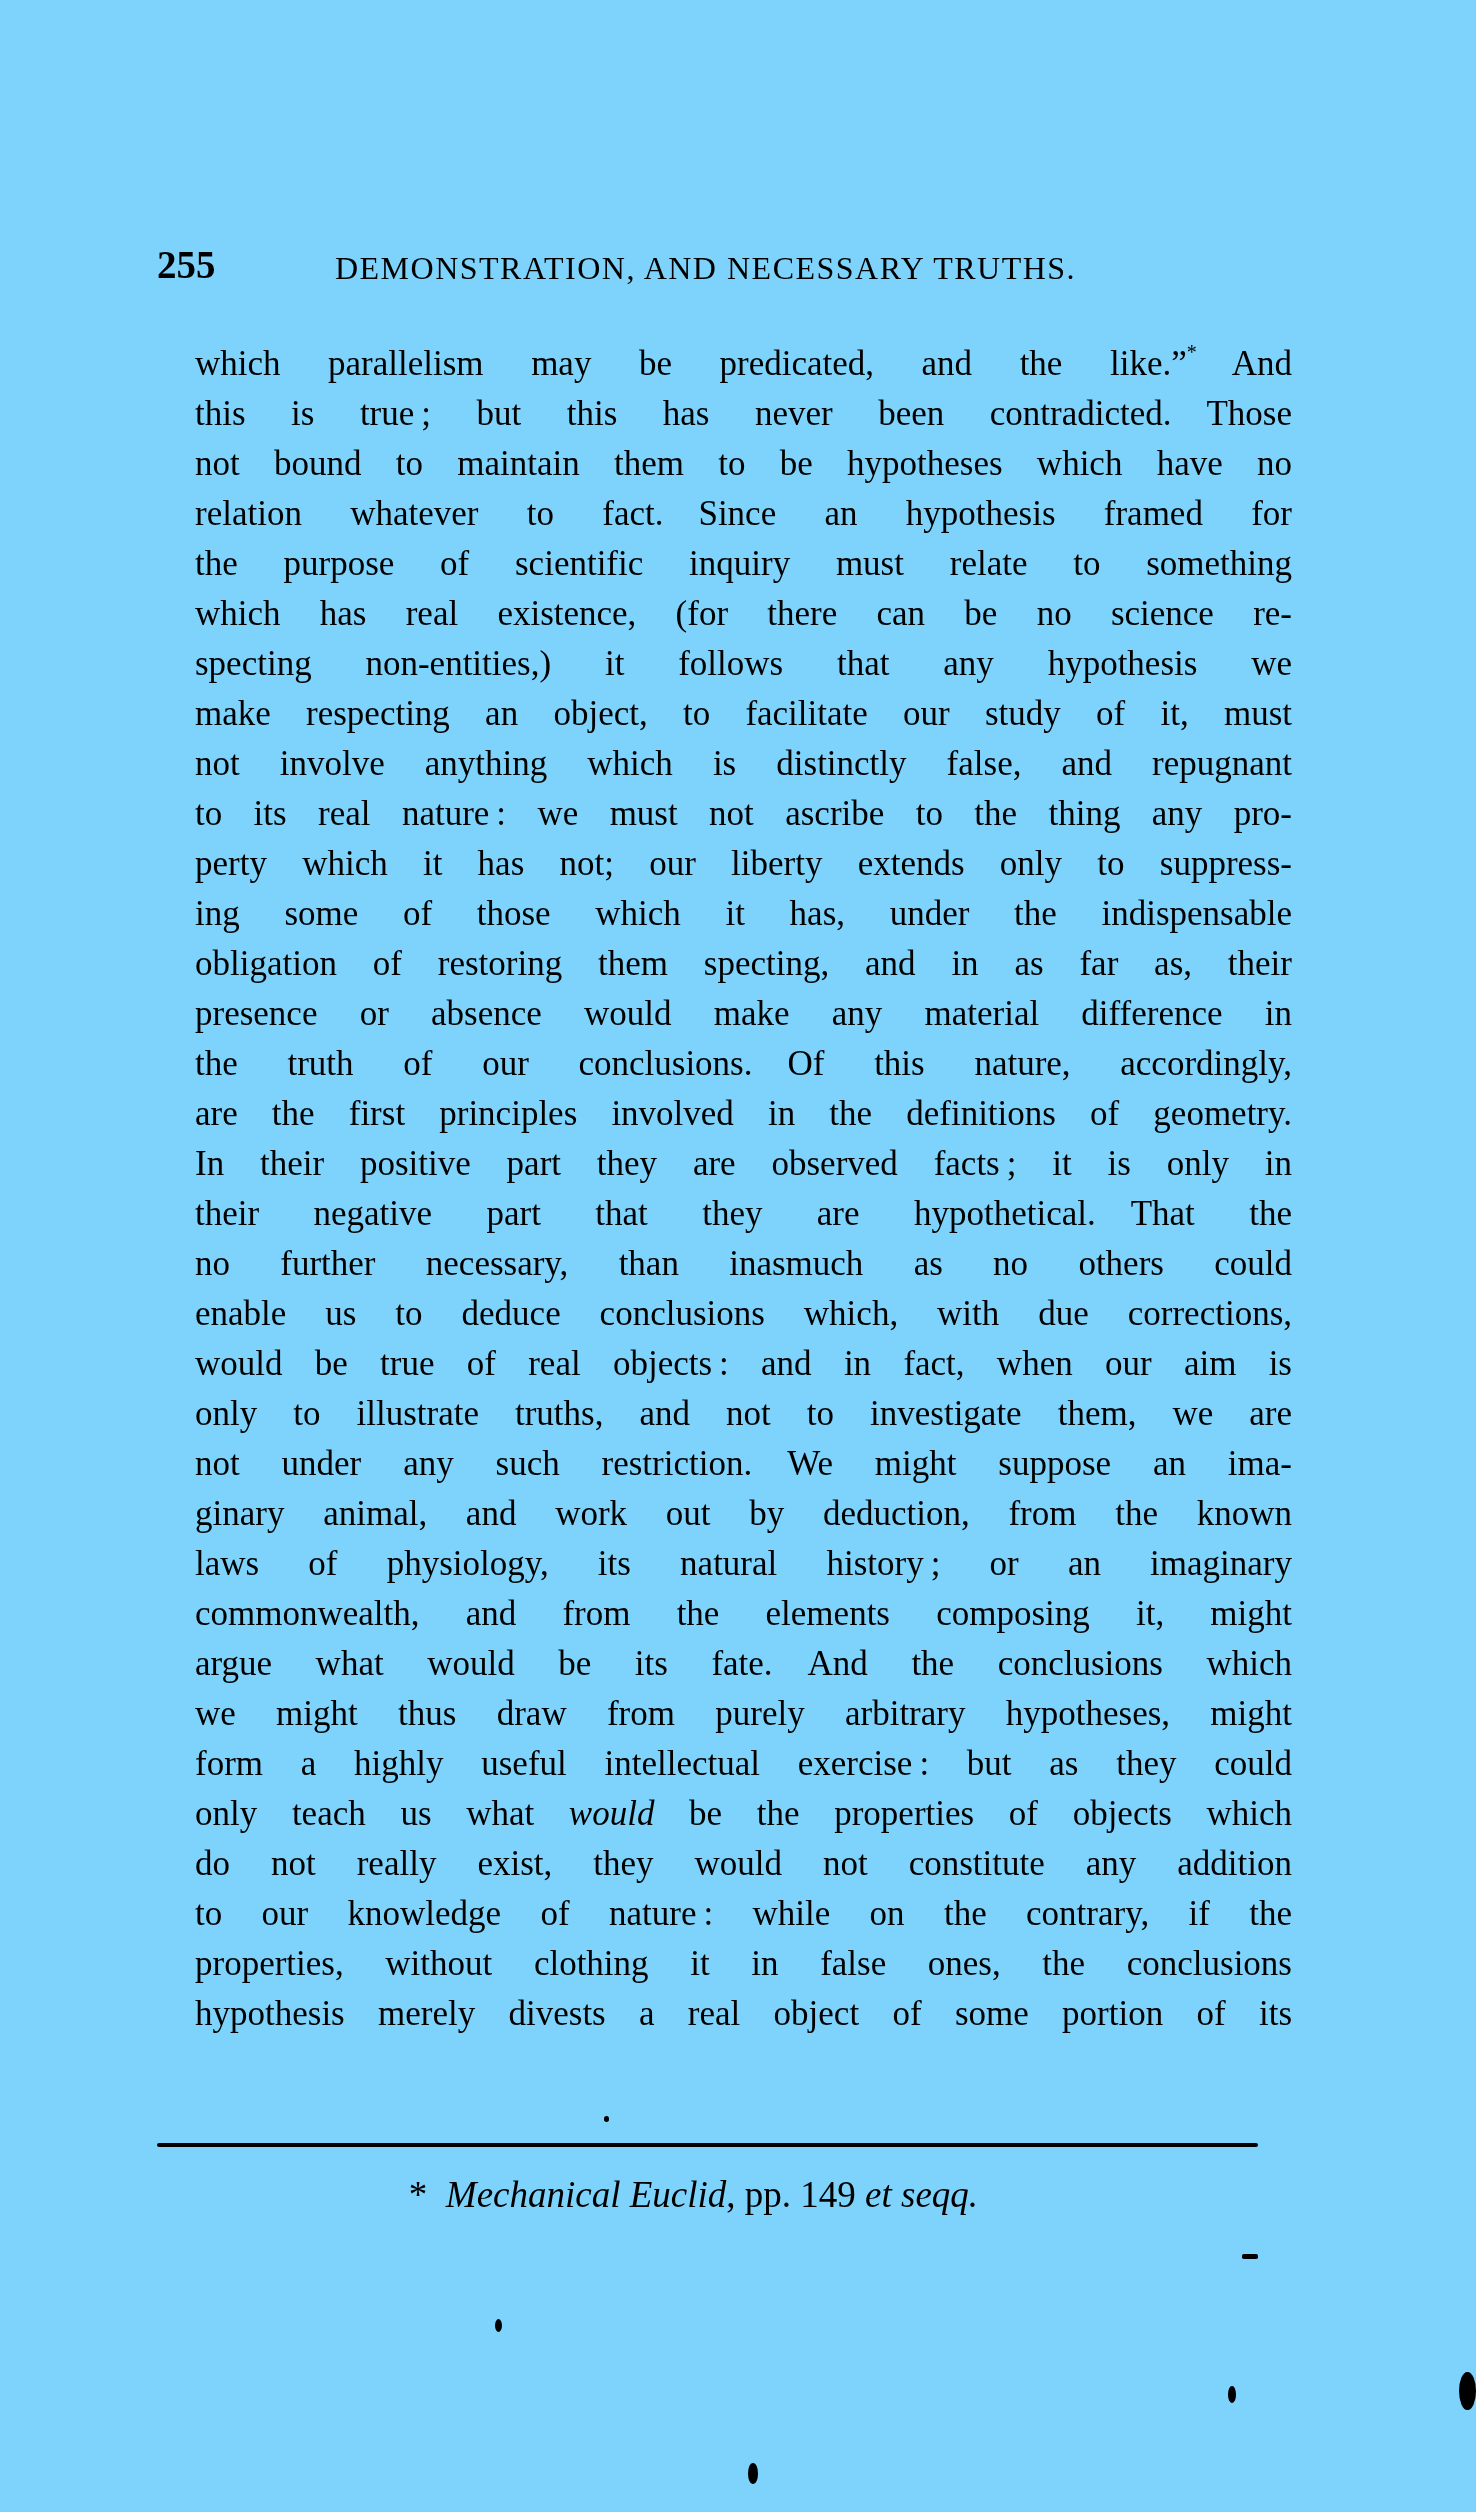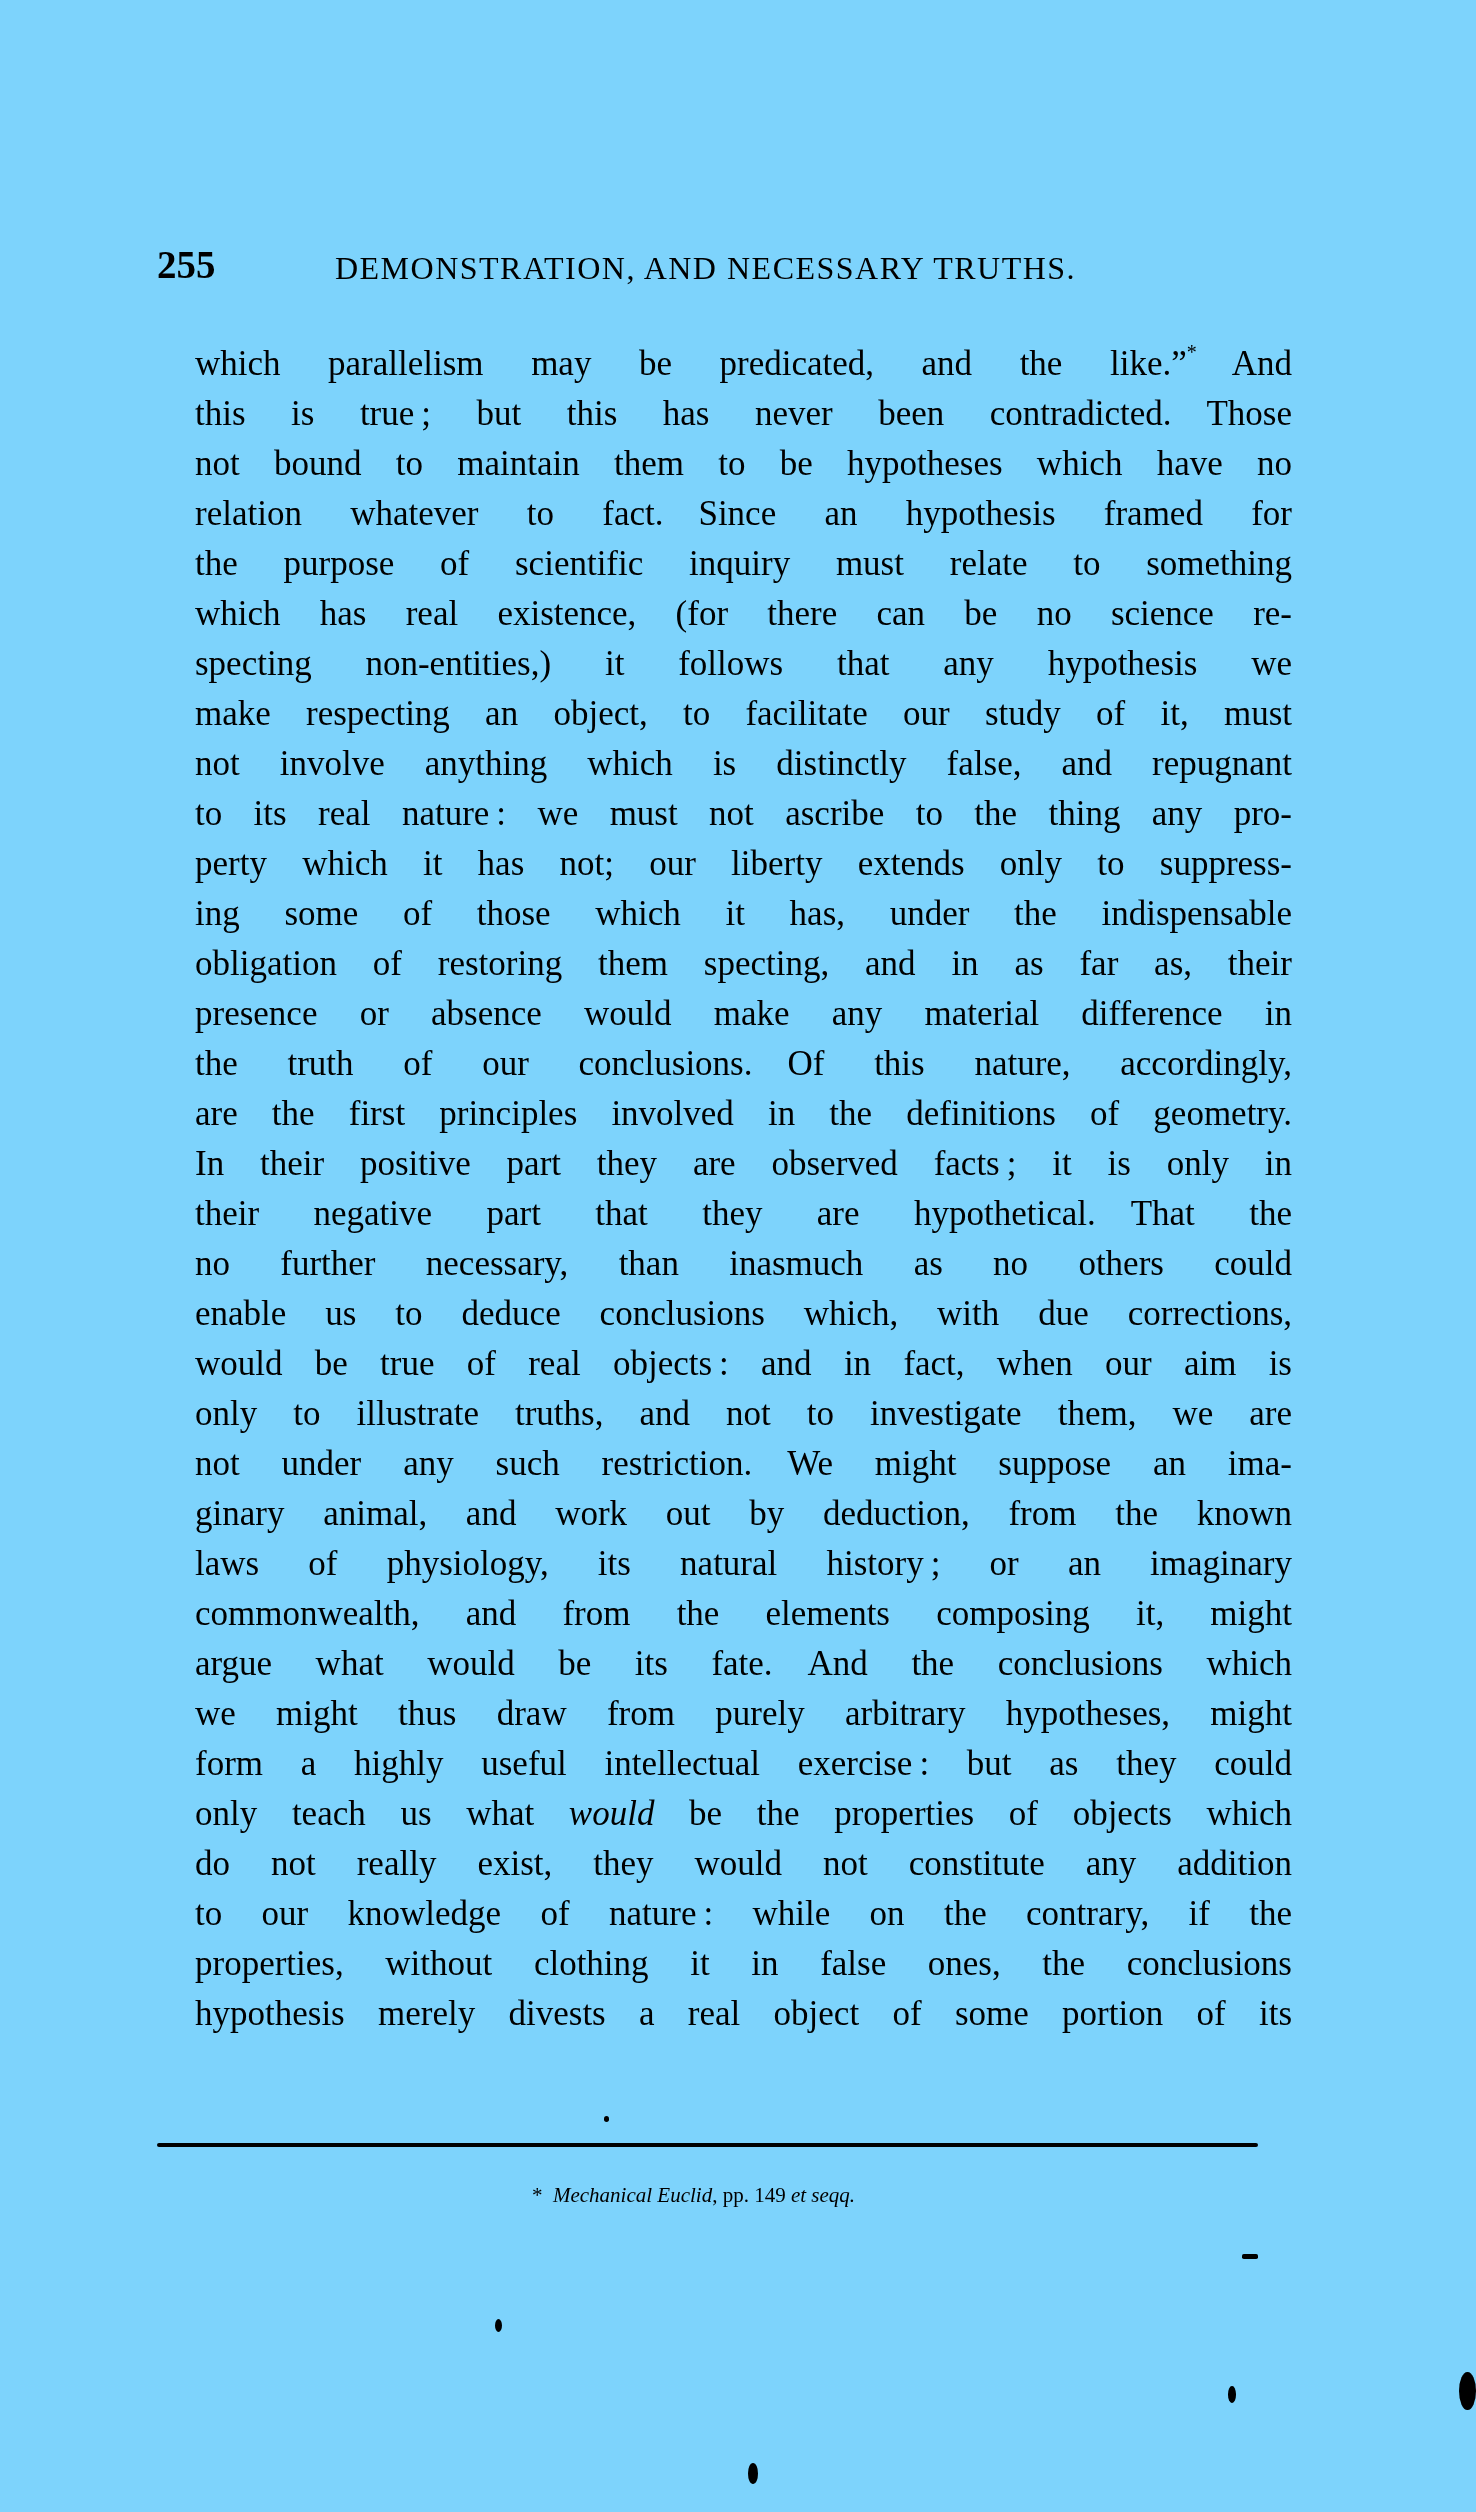--- a/index.html
+++ b/index.html
@@ -59,21 +59,21 @@
     height: 4.2px;
     background: #000;
     border-radius: 2.4px;
   }
   .footnote {
     position: absolute;
     left: 145px;
     top: 2176px;
     width: 1097px;
     text-align: center;
-    font-size: 21px;
+    font-size: 37px;
     line-height: 38px;
   }
   .speck {
     position: absolute;
     background: #000;
     border-radius: 50%;
   }
   .speck.dash { border-radius: 1.8px; }
 </style>
 </head>

